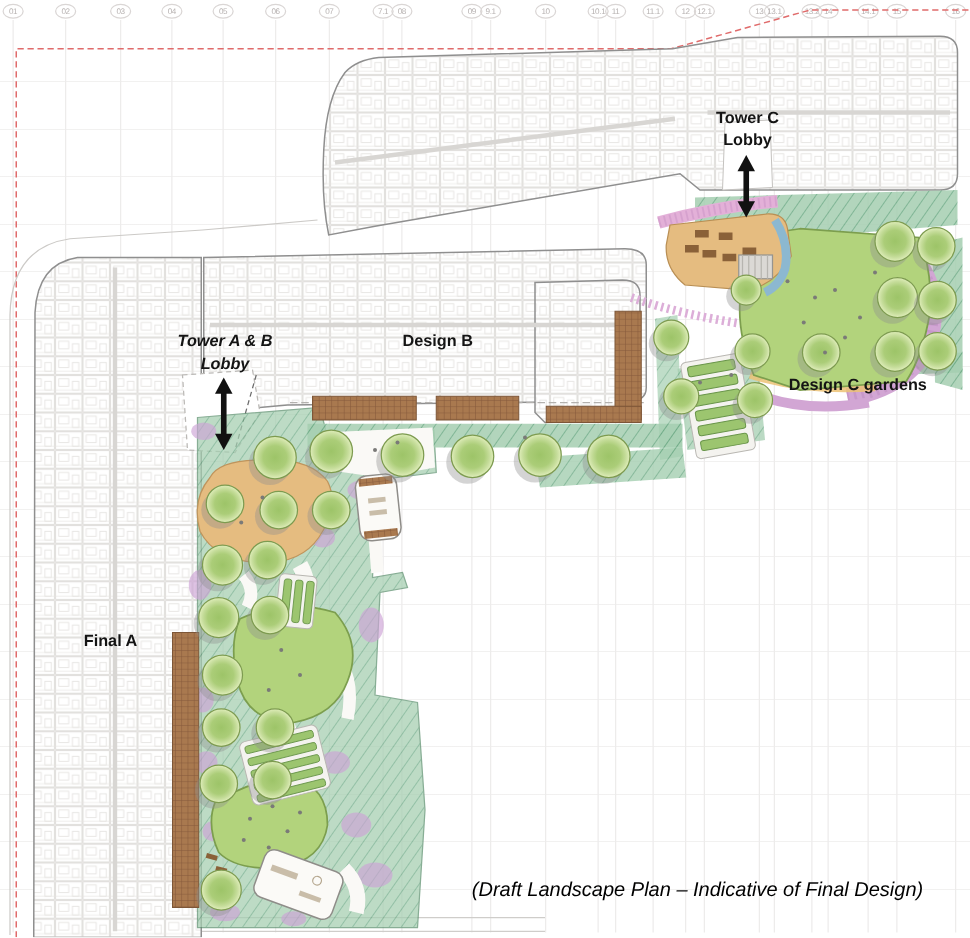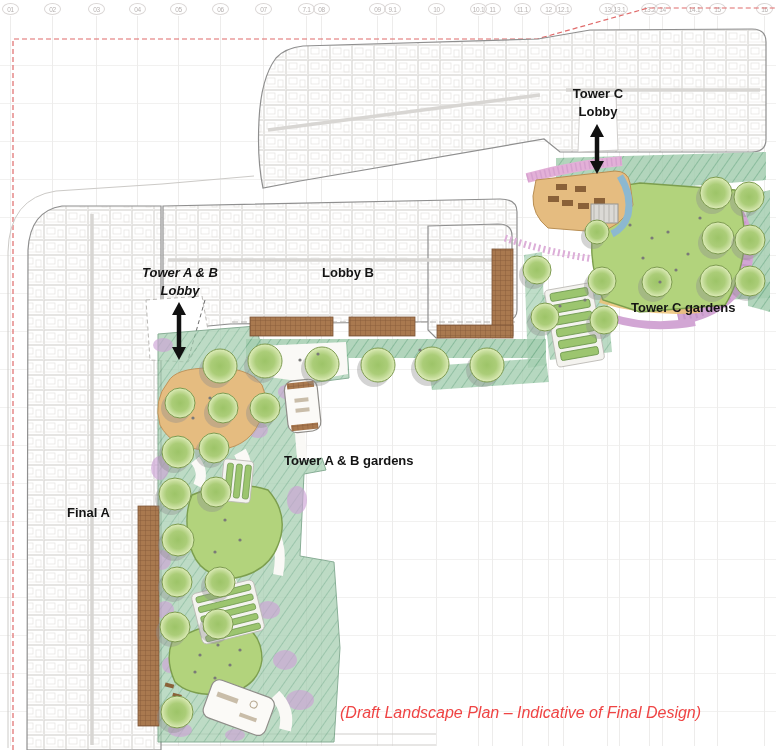--- a/index.html
+++ b/index.html
@@ -26,21 +26,21 @@
   }
   .plan-label.center{text-align:center;}
   #lbl-c-lobby{left:546px;top:85px;width:104px;}
   #lbl-ab-lobby{left:124px;top:264px;width:112px;font-style:italic;}
   #lbl-b{left:322px;top:264px;}
   #lbl-c-gardens{left:631px;top:299px;}
   #lbl-ab-gardens{left:284px;top:452px;}
   #lbl-a{left:67px;top:504px;}
   .caption{
     position:absolute;left:340px;top:704px;width:436px;
-    font-style:italic;font-size:16px;color:#ef4444;white-space:nowrap;
+    font-style:italic;font-size:16px;color:#000000;white-space:nowrap;text-align:center;
   }
 </style>
 </head>
 <body>
 
 <div class="canvas">
 
   <div class="hgrid"></div>
   <div id="grid-cols">
       <div class="vline" style="left: 10px;"></div>
@@ -366,18 +366,17 @@
   </svg>
 
   <div class="plan-label center" id="lbl-c-lobby">
     <div>Tower C</div>
     <div>Lobby</div>
   </div>
   <div class="plan-label center" id="lbl-ab-lobby">
     <div>Tower A &amp; B</div>
     <div>Lobby</div>
   </div>
-  <div class="plan-label" id="lbl-b">Lobby B</div>
-  <div class="plan-label" id="lbl-c-gardens">Tower C gardens</div>
-  <div class="plan-label" id="lbl-ab-gardens">Tower A &amp; B gardens</div>
+  <div class="plan-label" id="lbl-b">Design B</div>
+  <div class="plan-label" id="lbl-c-gardens">Design C gardens</div>
   <div class="plan-label" id="lbl-a">Final A</div>
   <div class="caption">(Draft Landscape Plan – Indicative of Final Design)</div>
 </div>
 
 </body></html>

